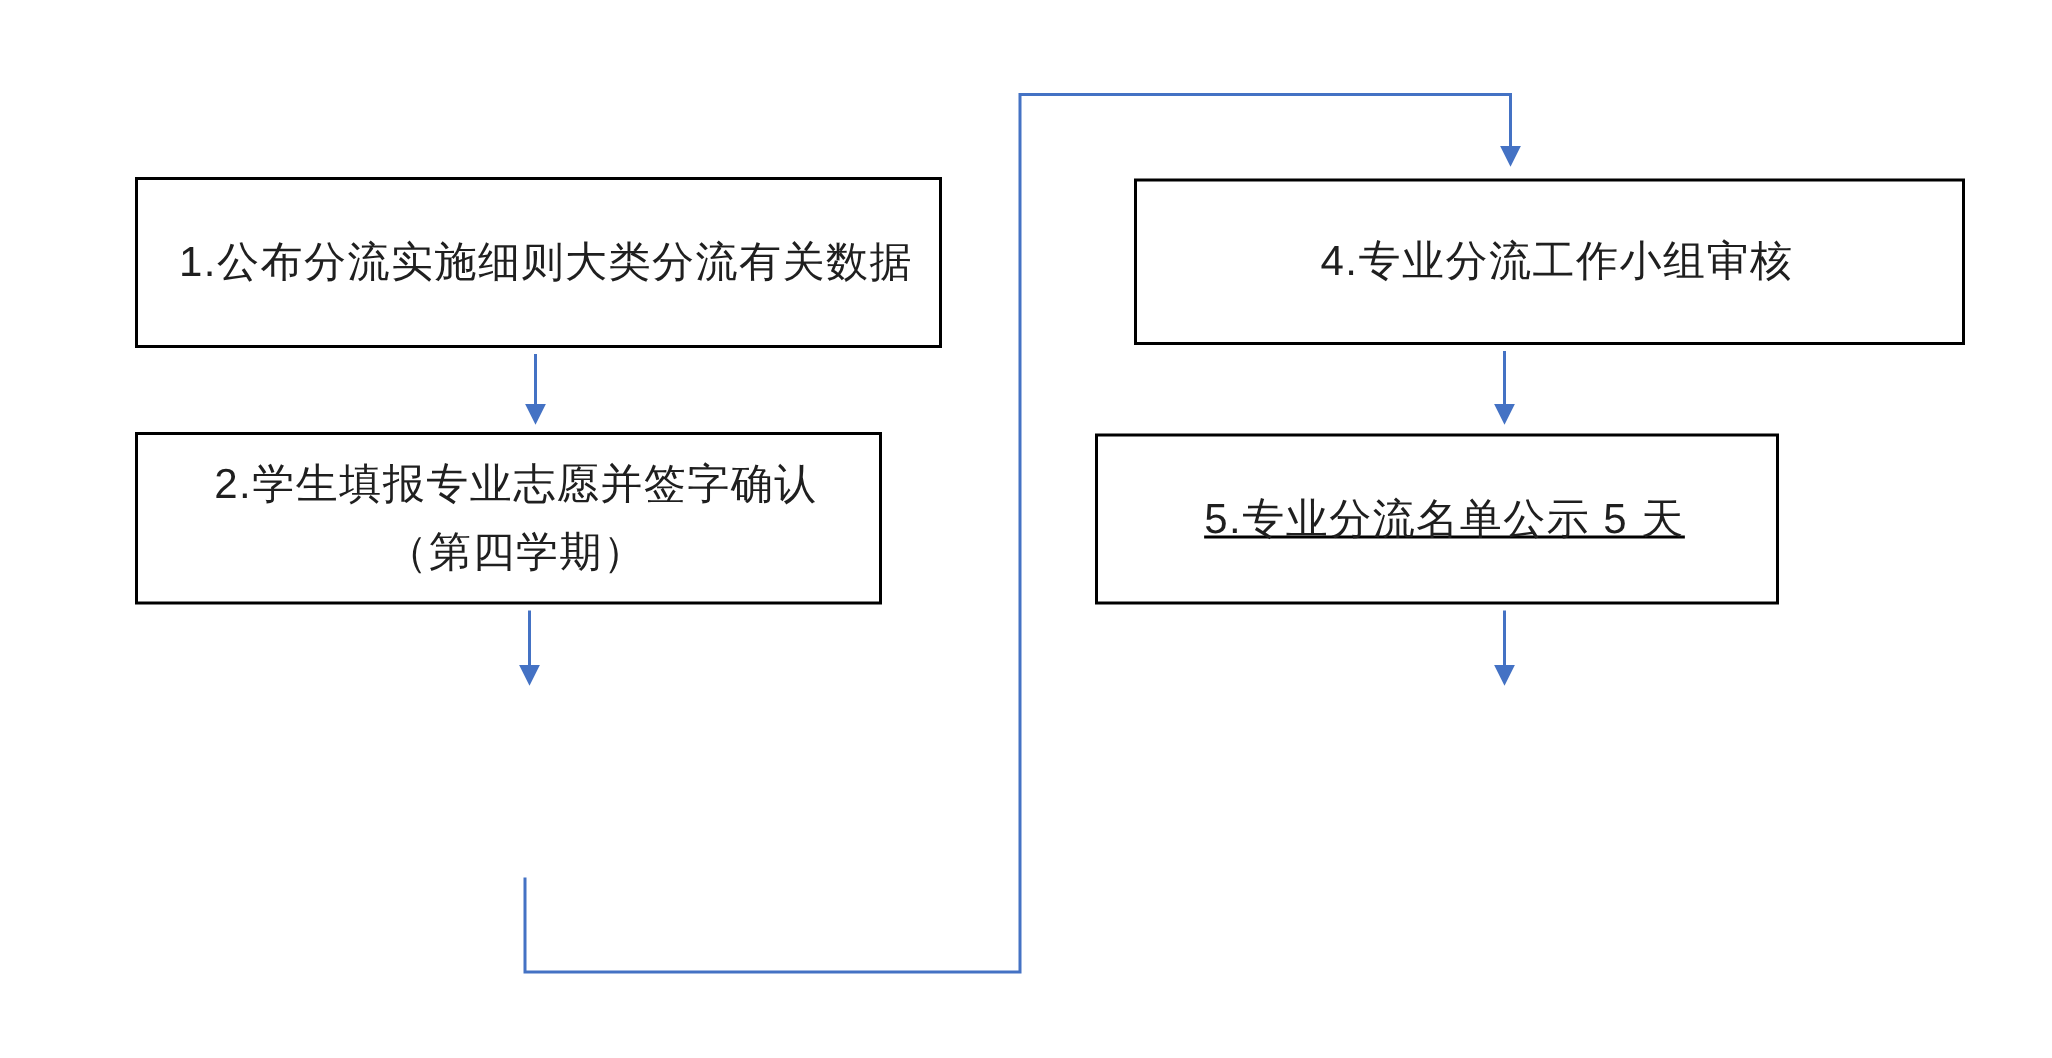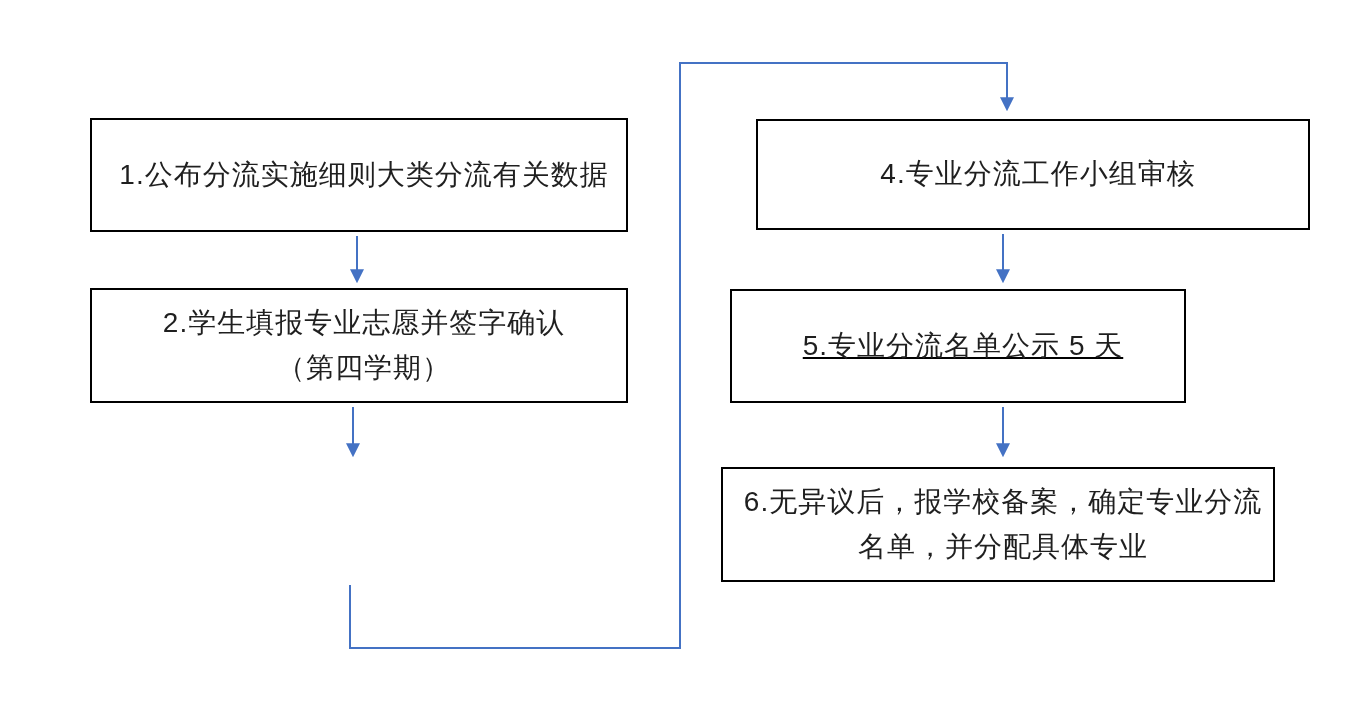--- a/index.html
+++ b/index.html
@@ -35,21 +35,21 @@
     color:var(--text);
     font-size:28px;
     line-height:1.6;
     letter-spacing:1px;
     text-align:center;
     white-space:pre-line;
     padding:0 6px;
   }
   
   #box1{left:90px;  top:118px; width:538px; height:114px;}
-  #box2{left:90px;  top:288px; width:538px; height:115px;}
+  #box2{left:90px;  top:288px; width:498px; height:115px;}
   #box3{left:90px;  top:463px; width:538px; height:118px;}
   #box4{left:721px; top:119px; width:554px; height:111px;margin-left:35px;}
   #box5{left:730px; top:289px; width:456px; height:114px;text-decoration:underline;}
   #box6{left:721px; top:467px; width:554px; height:115px;}
 
   svg.arrows{
     position:absolute;
     left:0; top:0;
     width:1368px; height:705px;
     pointer-events:none;
@@ -80,24 +80,20 @@
 
 
   <div class="flow-box" id="box4">
     <div class="label">4.专业分流工作小组审核</div>
   </div>
 
   <div class="flow-box" id="box5">
     <div class="label">5.专业分流名单公示 5 天</div>
   </div>
 
-  <div class="flow-box" id="box6">
-    <div class="label">6.无异议后，报学校备案，确定专业分流
-名单，并分配具体专业</div>
-  </div>
 
   <svg class="arrows" viewBox="0 0 1368 705" xmlns="http://www.w3.org/2000/svg">
     <defs>
       <marker id="ah" viewBox="0 0 10 10" refX="7" refY="5" markerWidth="7" markerHeight="7" orient="auto">
         <path d="M0,0 L10,5 L0,10 z"></path>
       </marker>
     </defs>
     <path class="arrow" d="M357,236 V279" marker-end="url(#ah)"></path>
     <path class="arrow" d="M353,407 V453" marker-end="url(#ah)"></path>
     <path class="arrow" d="M350,585 V648 H680 V63 H1007 V107" marker-end="url(#ah)"></path>

